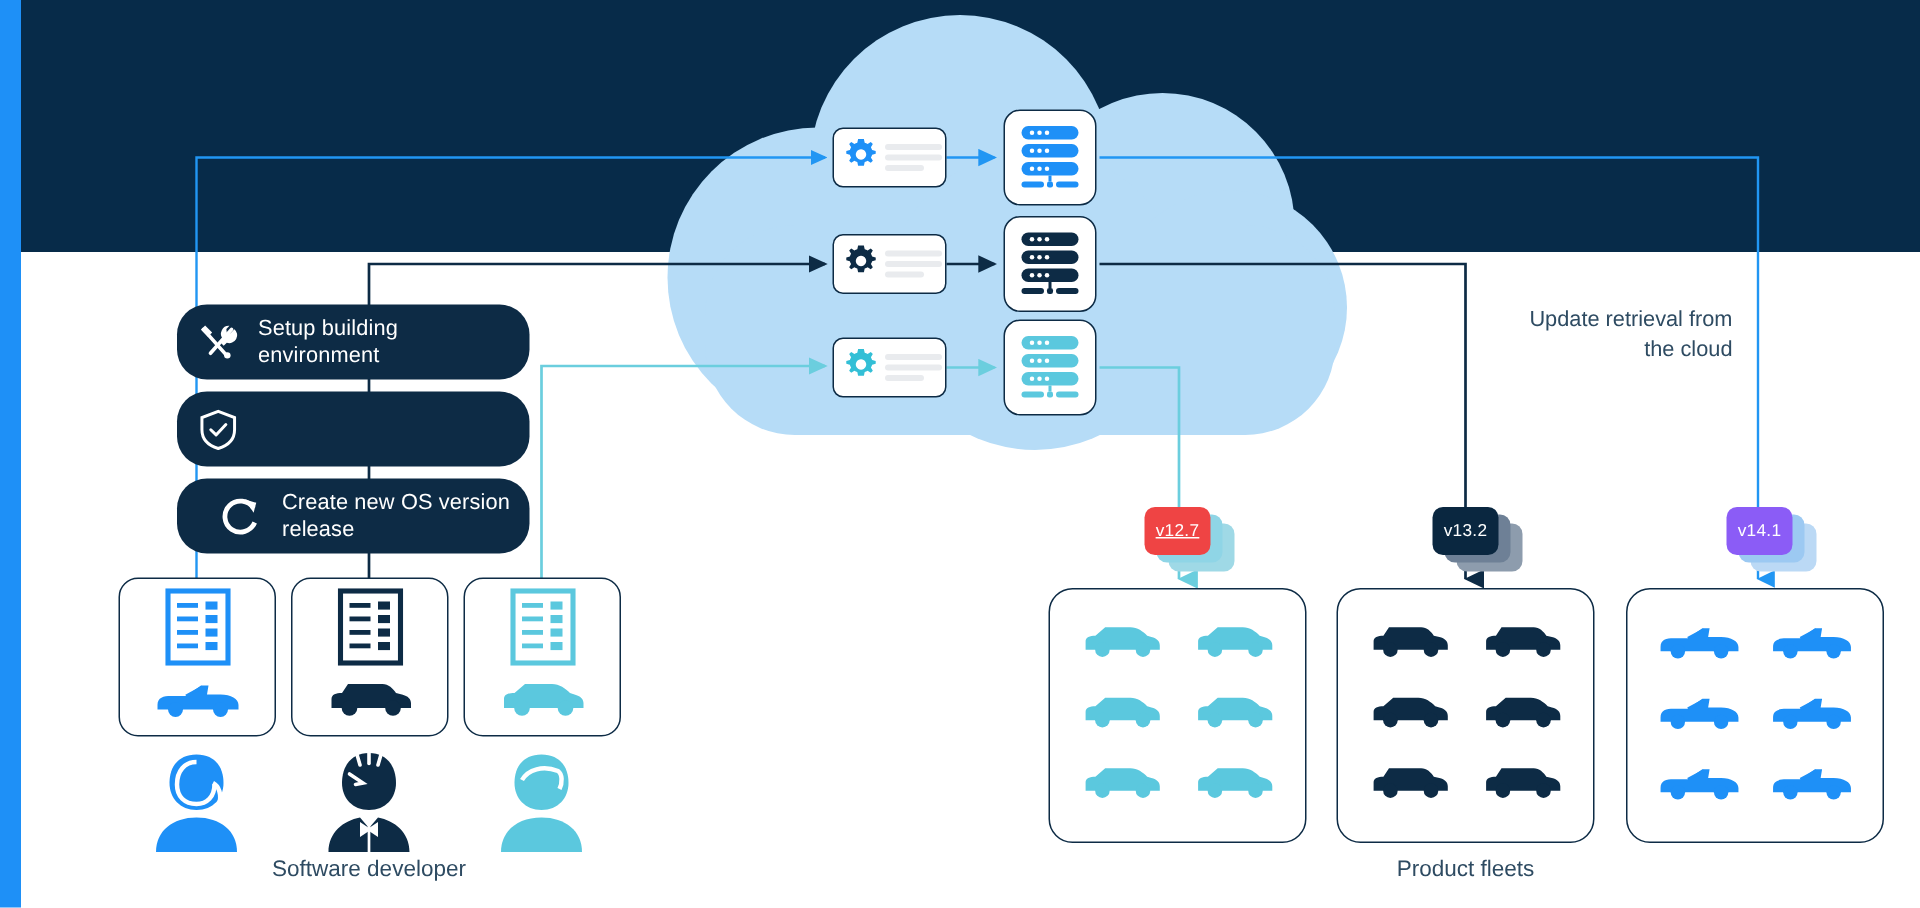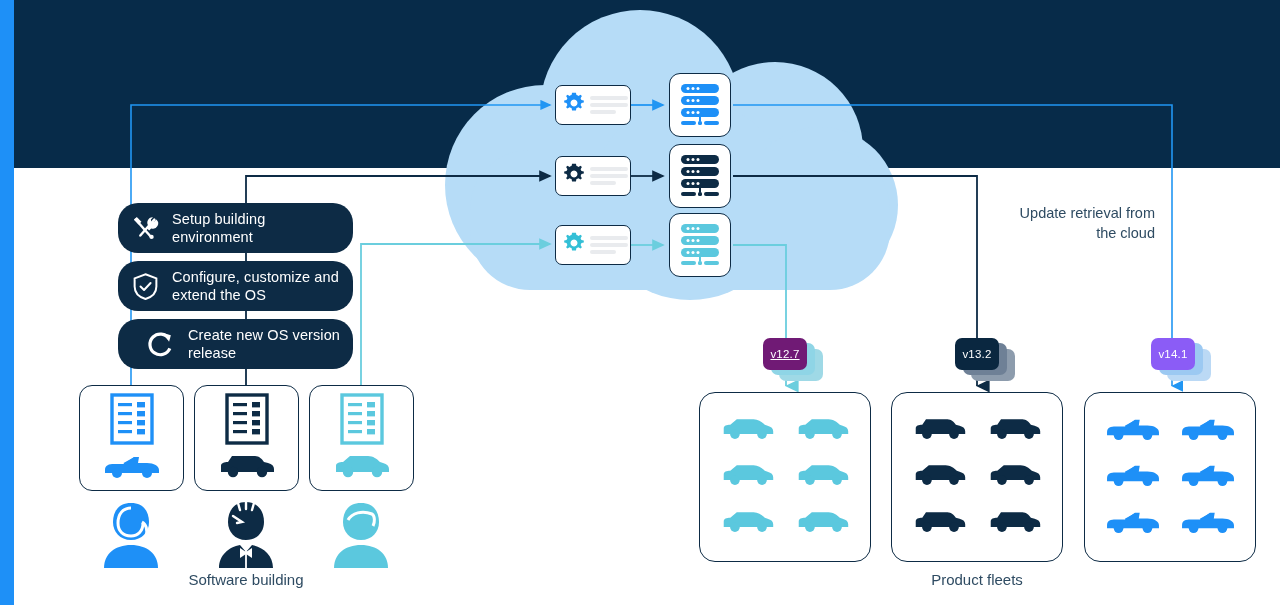--- a/index.html
+++ b/index.html
@@ -194,22 +194,20 @@
 environment</span>
   </div>
 
   <div class="proc-card" style="left:118px;top:261px;width:235px;height:50px;">
     <span class="pc-icon">
       <svg width="29" height="29" viewBox="0 0 32 32">
         <path d="M16,2.5 L28,7 V16 c0,7.5 -5.4,11.8 -12,13.8 C9.4,27.8 4,23.5 4,16 V7 z" fill="none" stroke="#ffffff" stroke-width="2.2"></path>
         <path d="M10.5,16 L14.4,19.8 21.6,12.2" fill="none" stroke="#ffffff" stroke-width="2.2" stroke-linecap="round" stroke-linejoin="round"></path>
       </svg>
     </span>
-    <span class="pc-label">Configure, customize and
-extend the OS</span>
   </div>
 
   <div class="proc-card" style="left:118px;top:319px;width:235px;height:50px;padding-left:16px;">
     <span class="pc-icon">
       <svg width="30" height="30" viewBox="0 0 32 32">
         <path d="M24.5,10.5 A11,11 0 1 0 25.4,20.6" fill="none" stroke="#ffffff" stroke-width="3.4" stroke-linecap="butt"></path>
         <path d="M18.5,4.2 L26.5,6.6 L24.6,13.6 z" fill="#ffffff"></path>
       </svg>
     </span>
     <span class="pc-label">Create new OS version
@@ -323,21 +321,21 @@
   <span class="avatar" style="left:322px;top:500px;">
     <svg width="78" height="68" viewBox="0 0 78 68">
       <g fill="#5BC8DE">
         <path d="M39,3 C27,3 21,11 21,22 C21,32 28,40 39,40 C50,40 57,32 57,22 C57,11 51,3 39,3 z"></path>
         <path d="M12,68 C12,54 23,45 39,45 C55,45 66,54 66,68 z"></path>
       </g>
       <path d="M26,20 C30,13 40,10 50,14 C53,16 53,22 51,26" fill="none" stroke="#ffffff" stroke-width="3"></path>
     </svg>
   </span>
 
-  <div class="caption" style="left:146px;top:571px;width:200px;">Software building</div>
+  <div class="caption" style="left:146px;top:571px;width:200px;">Software developer</div>
 
   <div class="gear-card" style="left:555px;top:85px;">
     <span>
       <svg width="22" height="22" viewBox="0 0 24 24" fill="#1E90F7">
         <path d="M12,0.8 l2.1,0 0.6,2.6 a8.6,8.6 0 0 1 2.1,0.9 l2.3,-1.4 1.5,1.5 -1.4,2.3 a8.6,8.6 0 0 1 0.9,2.1 l2.6,0.6 0,2.1 -2.6,0.6 a8.6,8.6 0 0 1 -0.9,2.1 l1.4,2.3 -1.5,1.5 -2.3,-1.4 a8.6,8.6 0 0 1 -2.1,0.9 l-0.6,2.6 -2.1,0 -2.1,0 -0.6,-2.6 a8.6,8.6 0 0 1 -2.1,-0.9 l-2.3,1.4 -1.5,-1.5 1.4,-2.3 a8.6,8.6 0 0 1 -0.9,-2.1 l-2.6,-0.6 0,-2.1 2.6,-0.6 a8.6,8.6 0 0 1 0.9,-2.1 l-1.4,-2.3 1.5,-1.5 2.3,1.4 a8.6,8.6 0 0 1 2.1,-0.9 l0.6,-2.6 z M12,8.2 a3.8,3.8 0 1 0 0.01,0 z"></path>
       </svg>
     </span>
     <span class="g-lines">
       <i style="width:38px"></i>
         <i style="width:38px"></i>
@@ -445,21 +443,21 @@
       </g>
     </svg>
   </div>
 
   <div class="note" style="left:985px;top:203px;width:170px;">Update retrieval from
 the cloud</div>
 
   <div class="ver-wrap" style="left:763px;top:338px;">
     <div class="ver-shadow" style="left:16px;top:11px;width:44px;height:32px;background:#9FD9E6;"></div>
     <div class="ver-shadow" style="left:8px;top:5px;width:44px;height:32px;background:#8FD5E6;"></div>
-    <div class="ver-badge" style="background:#701a75;text-decoration:underline;">
+    <div class="ver-badge" style="background:#ef4444;text-decoration:underline;">
       <span>v12.7</span>
     </div>
   </div>
 
   <div class="ver-wrap" style="left:955px;top:338px;text-align:center;">
     <div class="ver-shadow" style="left:16px;top:11px;width:44px;height:32px;background:#8D9CAD;"></div>
     <div class="ver-shadow" style="left:8px;top:5px;width:44px;height:32px;background:#6E8096;"></div>
     <div class="ver-badge" style="background:#0A2740;">
       <span>v13.2</span>
     </div>

